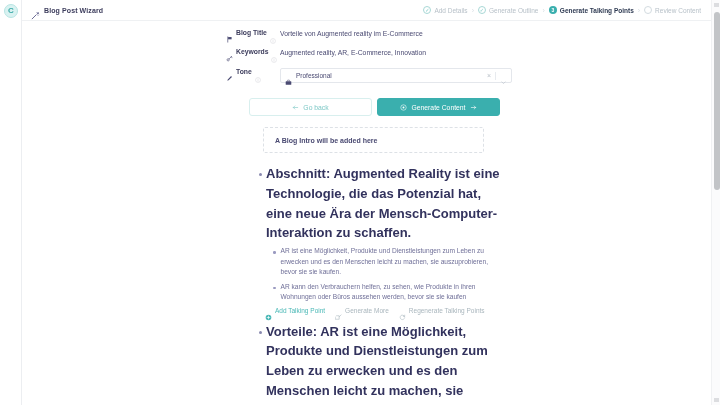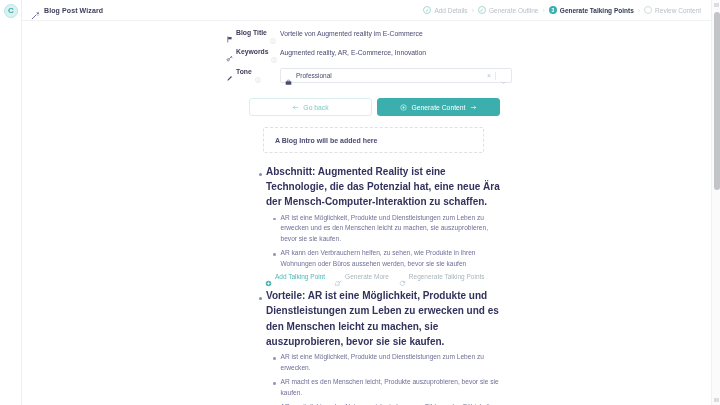--- a/index.html
+++ b/index.html
@@ -124,21 +124,21 @@
 
   
   .sections { margin: 11px 211px 0 237px; }
   .section { margin-bottom: 8px; position: relative; }
   .sec-head { display: flex; align-items: flex-start; gap: 4px; }
   .sec-bullet {
     width: 3px; height: 3px; border-radius: 50%;
     background: #8a8ab0; margin-top: 9px; flex: 0 0 auto;
   }
   .sec-title {
-    font-size: 10px; font-weight: bold; color: #32325d;
+    font-size: 13px; font-weight: bold; color: #32325d;
     line-height: 1.52; flex: 1;
   }
   .points { margin: 3px 0 0 14px; }
   .point { display: flex; align-items: flex-start; gap: 5px; margin-bottom: 4px; }
   .pt-bullet {
     width: 2.5px; height: 2.5px; border-radius: 50%;
     background: #9a9ac0; margin-top: 5px; flex: 0 0 auto;
   }
   .pt-text { font-size: 6.6px; color: #6f6f98; line-height: 1.6; flex: 1; }
 

